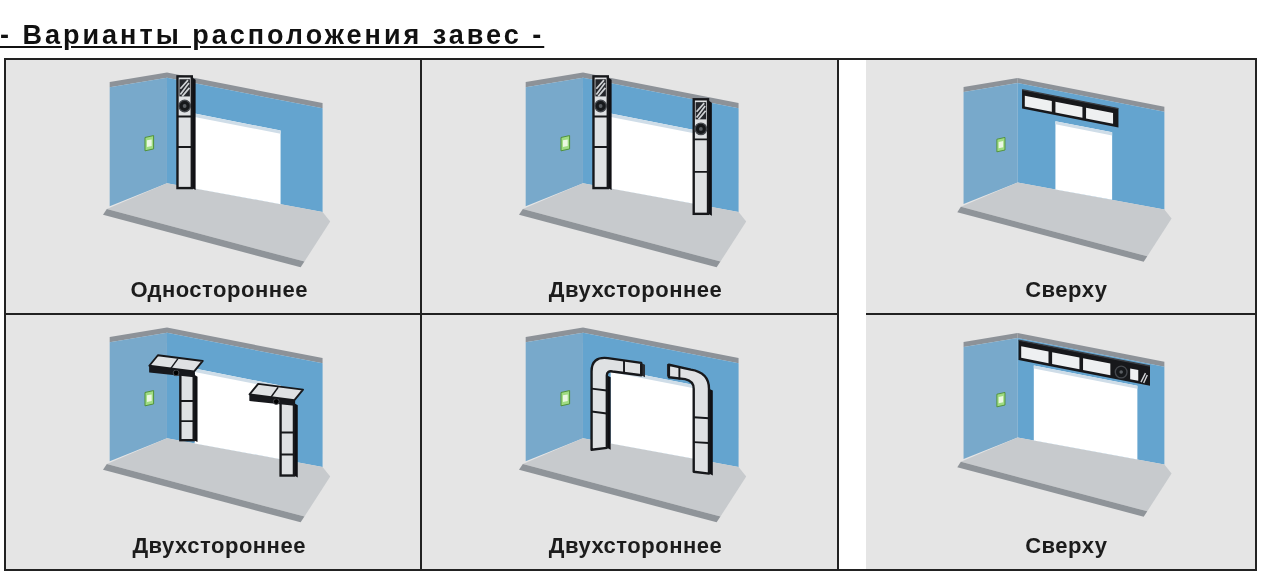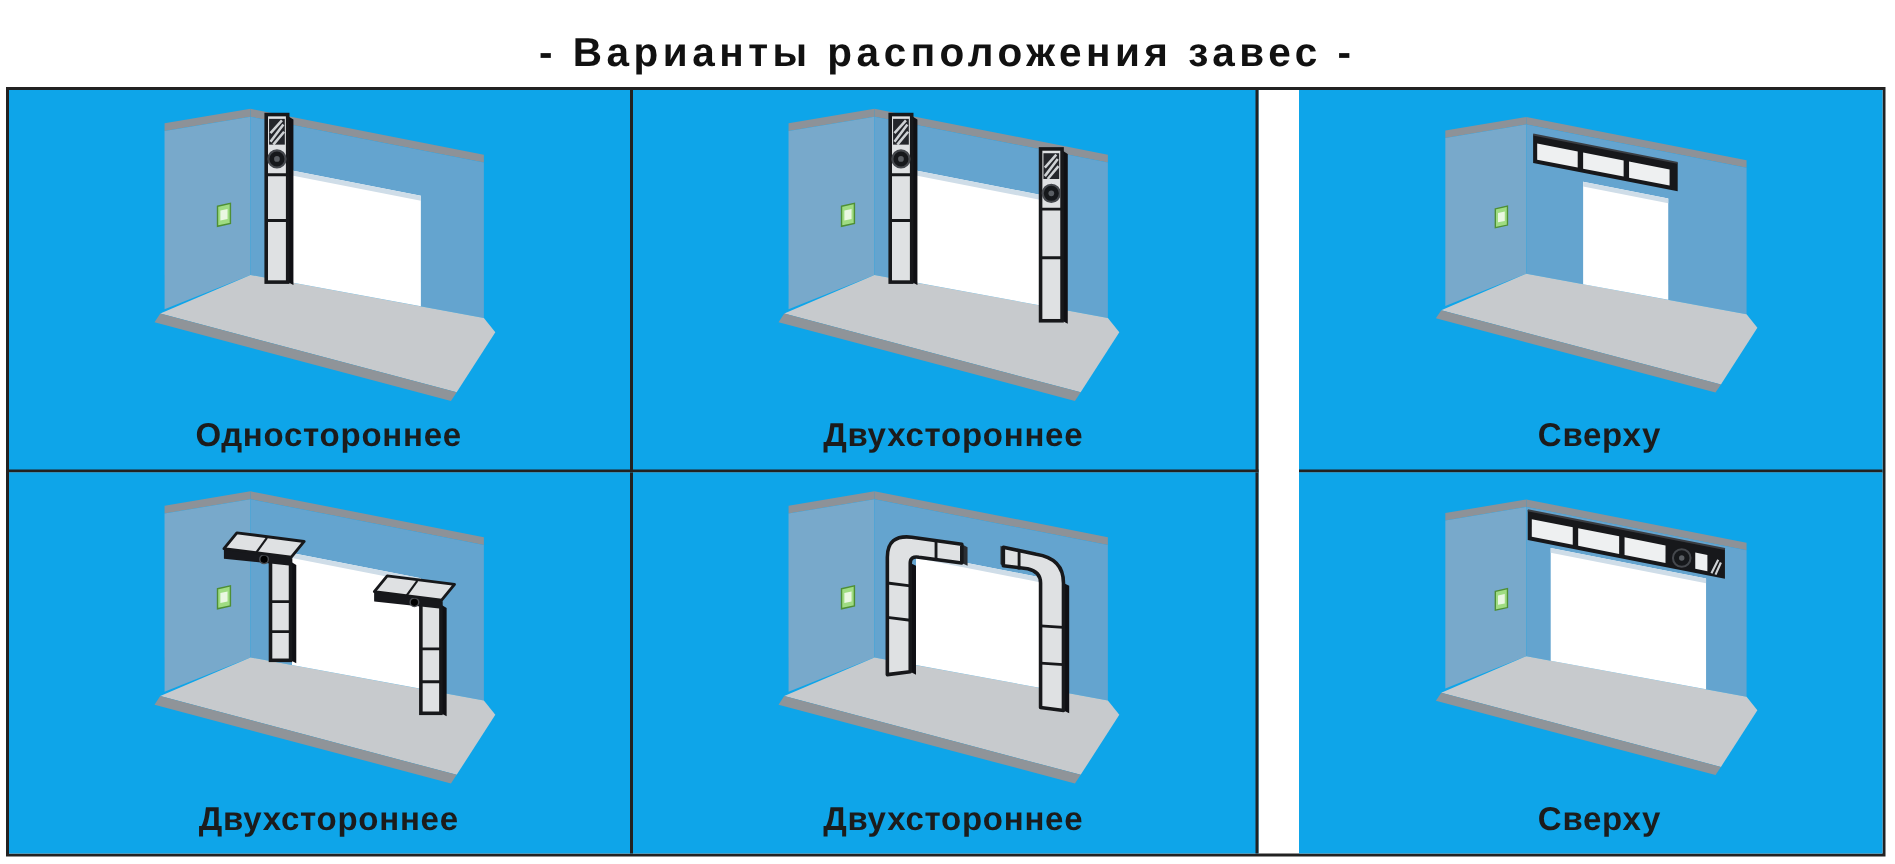--- a/index.html
+++ b/index.html
@@ -2,34 +2,34 @@
 <html><head>
 <meta charset="utf-8">
 <style>
   html,body{margin:0;padding:0;background:#ffffff;}
   body{
     width:1263px;height:576px;overflow:hidden;position:relative;
     font-family:"Liberation Sans","DejaVu Sans",sans-serif;
   }
   .title{
     position:absolute;top:2px;left:0;width:100%;
-    text-align:center;font-size:27px;font-weight:800;letter-spacing:3px;
-    color:#111;white-space:nowrap;
+    text-align:left;font-size:27px;font-weight:800;letter-spacing:3px;
+    color:#111;white-space:nowrap;text-decoration:underline;
   }
   .grid{
     position:absolute;left:4px;top:58px;width:1253px;height:513px;
     border:2px solid #222;box-sizing:border-box;
     display:grid;grid-template-columns:1fr 1fr 1fr;grid-template-rows:1fr 1fr;
     background:#fff;
   }
   figure.cell{
     margin:0;box-sizing:border-box;
     border-right:2px solid #222;border-bottom:2px solid #222;
     display:flex;flex-direction:column;align-items:center;justify-content:space-between;
-    background:#0ea5e9;overflow:hidden;padding-left:12px;
+    background:#e5e5e5;overflow:hidden;padding-left:12px;
   }
   figure.cell:nth-child(3n){border-right:none;margin-left:27px;}
   figure.cell:nth-child(n+4){border-bottom:none;}
   .illus{flex:1 1 auto;width:100%;display:flex;align-items:center;justify-content:center;}
   .illus svg{display:block;}
   figcaption.label{
     flex:0 0 auto;font-size:22px;font-weight:700;color:#1c1c1c;
     padding:0 0 10px 0;letter-spacing:0.5px;
   }
 </style>

